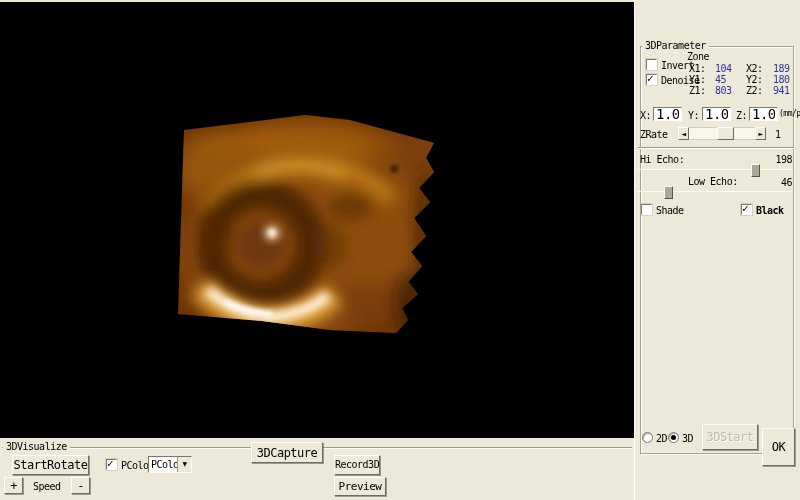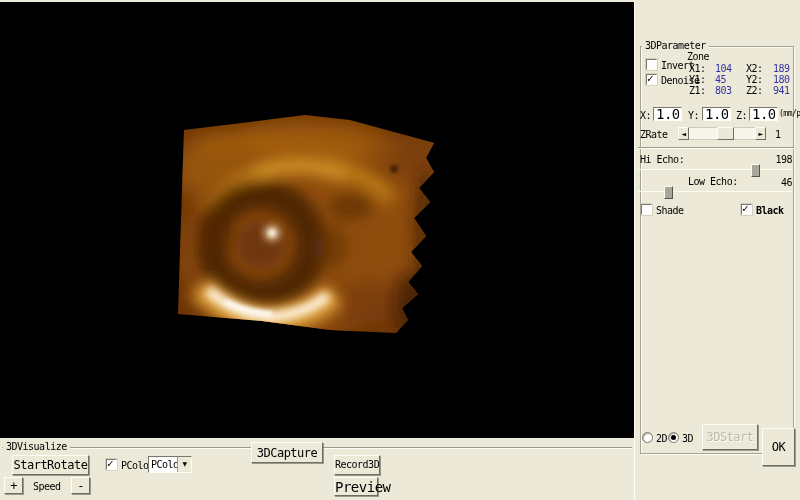--- a/index.html
+++ b/index.html
@@ -236,16 +236,16 @@
     </div>
     <div class="label" style="left:121px; top:22px;">PColor</div>
 
     <div class="combo" style="left:148px; top:18px; width:44px; height:17px;">
       <span class="combo-text">PColor</span>
       <span class="combo-btn">▼</span>
     </div>
 
     <button class="btn" style="left:251px; top:4px; width:72px; height:21px;">3DCapture</button>
     <button class="btn" style="left:334px; top:17px; width:46px; height:20px; font-size:10px;">Record3D</button>
-    <button class="btn" style="left:334px; top:39px; width:44px; height:19px; font-size:14px;">Preview</button>
+    <button class="btn" style="left:334px; top:39px; width:52px; height:19px; font-size:11px;">Preview</button>
   </div>
 
 </div>
 
 </body></html>

